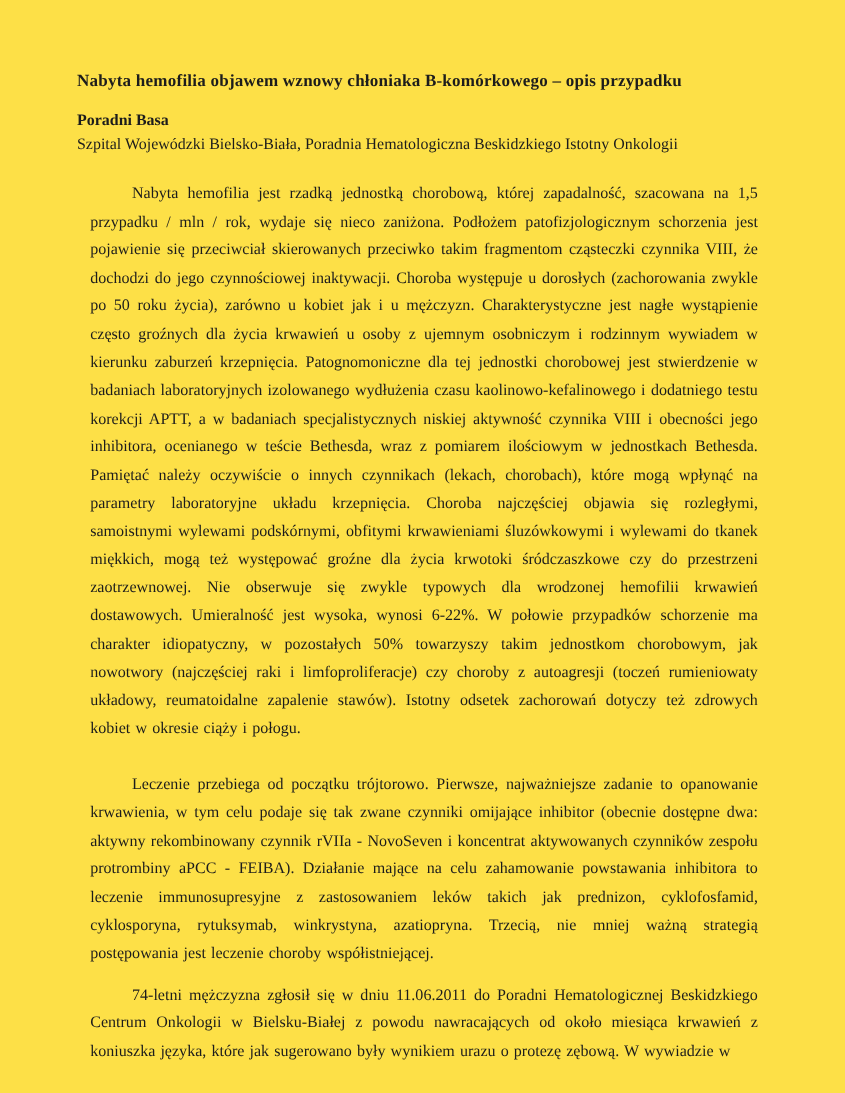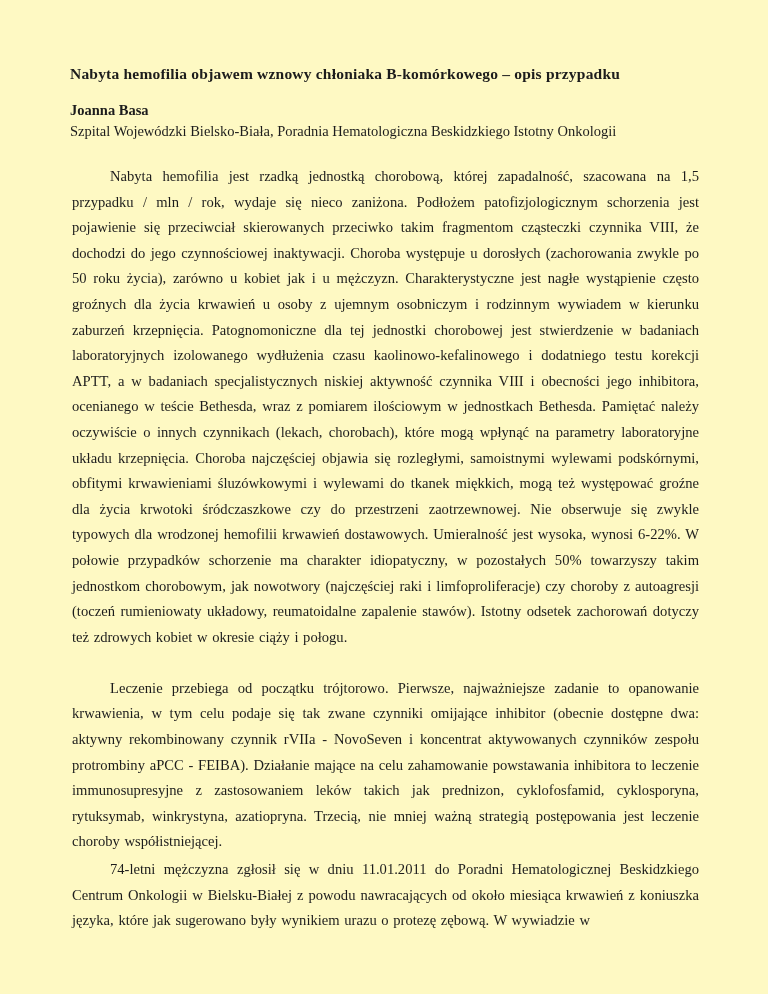--- a/index.html
+++ b/index.html
@@ -13,21 +13,21 @@
     overflow: hidden;
     font-family: "Liberation Serif", "DejaVu Serif", serif;
     color: #1c1c1c;
     -webkit-font-smoothing: antialiased;
   }
   .page {
     box-sizing: border-box;
     width: 768px;
     height: 994px;
     padding: 64px 67px 40px 70px;
-    background: #fef9c3;
+    background: #fde047;
   }
   .title {
     margin: 0;
     font-size: 15.5px;
     font-weight: bold;
     line-height: 20px;
     letter-spacing: 0.2px;
   }
   .byline {
     margin-top: 16px;
@@ -42,40 +42,40 @@
     margin: 0;
     font-size: 14.5px;
     line-height: 21px;
   }
   .body-text {
     margin-top: 22px;
     font-size: 14.6px;
     line-height: 25.6px;
   }
   .para {
-    margin: 2px;
+    margin: 12px;
     text-align: justify;
     text-indent: 38px;
     word-spacing: 1px;
   }
   .para.spaced {
     margin-top: 25.6px;
   }
 </style>
 </head>
 <body>
 
 <div class="page">
 
   <h1 class="title">Nabyta hemofilia objawem wznowy chłoniaka B-komórkowego – opis przypadku</h1>
 
   <div class="byline">
-    <p class="author">Joanna Basa</p>
+    <p class="author">Poradni Basa</p>
     <p class="affiliation">Szpital Wojewódzki Bielsko-Biała, Poradnia Hematologiczna Beskidzkiego Istotny Onkologii</p>
   </div>
 
   <div class="body-text">
     <p class="para">Nabyta hemofilia jest rzadką jednostką chorobową, której zapadalność, szacowana na 1,5 przypadku / mln / rok, wydaje się nieco zaniżona. Podłożem patofizjologicznym schorzenia jest pojawienie się przeciwciał skierowanych przeciwko takim fragmentom cząsteczki czynnika VIII, że dochodzi do jego czynnościowej inaktywacji. Choroba występuje u dorosłych (zachorowania zwykle po 50 roku życia), zarówno u kobiet jak i u mężczyzn. Charakterystyczne jest nagłe wystąpienie często groźnych dla życia krwawień u osoby z ujemnym osobniczym i rodzinnym wywiadem w kierunku zaburzeń krzepnięcia. Patognomoniczne dla tej jednostki chorobowej jest stwierdzenie w badaniach laboratoryjnych izolowanego wydłużenia czasu kaolinowo-kefalinowego i dodatniego testu korekcji APTT, a w badaniach specjalistycznych niskiej aktywność czynnika VIII i obecności jego inhibitora, ocenianego w teście Bethesda, wraz z pomiarem ilościowym w jednostkach Bethesda. Pamiętać należy oczywiście o innych czynnikach (lekach, chorobach), które mogą wpłynąć na parametry laboratoryjne układu krzepnięcia. Choroba najczęściej objawia się rozległymi, samoistnymi wylewami podskórnymi, obfitymi krwawieniami śluzówkowymi i wylewami do tkanek miękkich, mogą też występować groźne dla życia krwotoki śródczaszkowe czy do przestrzeni zaotrzewnowej. Nie obserwuje się zwykle typowych dla wrodzonej hemofilii krwawień dostawowych. Umieralność jest wysoka, wynosi 6-22%. W połowie przypadków schorzenie ma charakter idiopatyczny, w pozostałych 50% towarzyszy takim jednostkom chorobowym, jak nowotwory (najczęściej raki i limfoproliferacje) czy choroby z autoagresji (toczeń rumieniowaty układowy, reumatoidalne zapalenie stawów). Istotny odsetek zachorowań dotyczy też zdrowych kobiet w okresie ciąży i połogu.</p>
     <p class="para spaced">Leczenie przebiega od początku trójtorowo. Pierwsze, najważniejsze zadanie to opanowanie krwawienia, w tym celu podaje się tak zwane czynniki omijające inhibitor (obecnie dostępne dwa: aktywny rekombinowany czynnik rVIIa - NovoSeven i koncentrat aktywowanych czynników zespołu protrombiny aPCC - FEIBA). Działanie mające na celu zahamowanie powstawania inhibitora to leczenie immunosupresyjne z zastosowaniem leków takich jak prednizon, cyklofosfamid, cyklosporyna, rytuksymab, winkrystyna, azatiopryna. Trzecią, nie mniej ważną strategią postępowania jest leczenie choroby współistniejącej.</p>
-    <p class="para">74-letni mężczyzna zgłosił się w dniu 11.01.2011 do Poradni Hematologicznej Beskidzkiego Centrum Onkologii w Bielsku-Białej z powodu nawracających od około miesiąca krwawień z koniuszka języka, które jak sugerowano były wynikiem urazu o protezę zębową. W wywiadzie w</p>
+    <p class="para">74-letni mężczyzna zgłosił się w dniu 11.06.2011 do Poradni Hematologicznej Beskidzkiego Centrum Onkologii w Bielsku-Białej z powodu nawracających od około miesiąca krwawień z koniuszka języka, które jak sugerowano były wynikiem urazu o protezę zębową. W wywiadzie w</p>
   </div>
 
 </div>
 
 </body></html>

